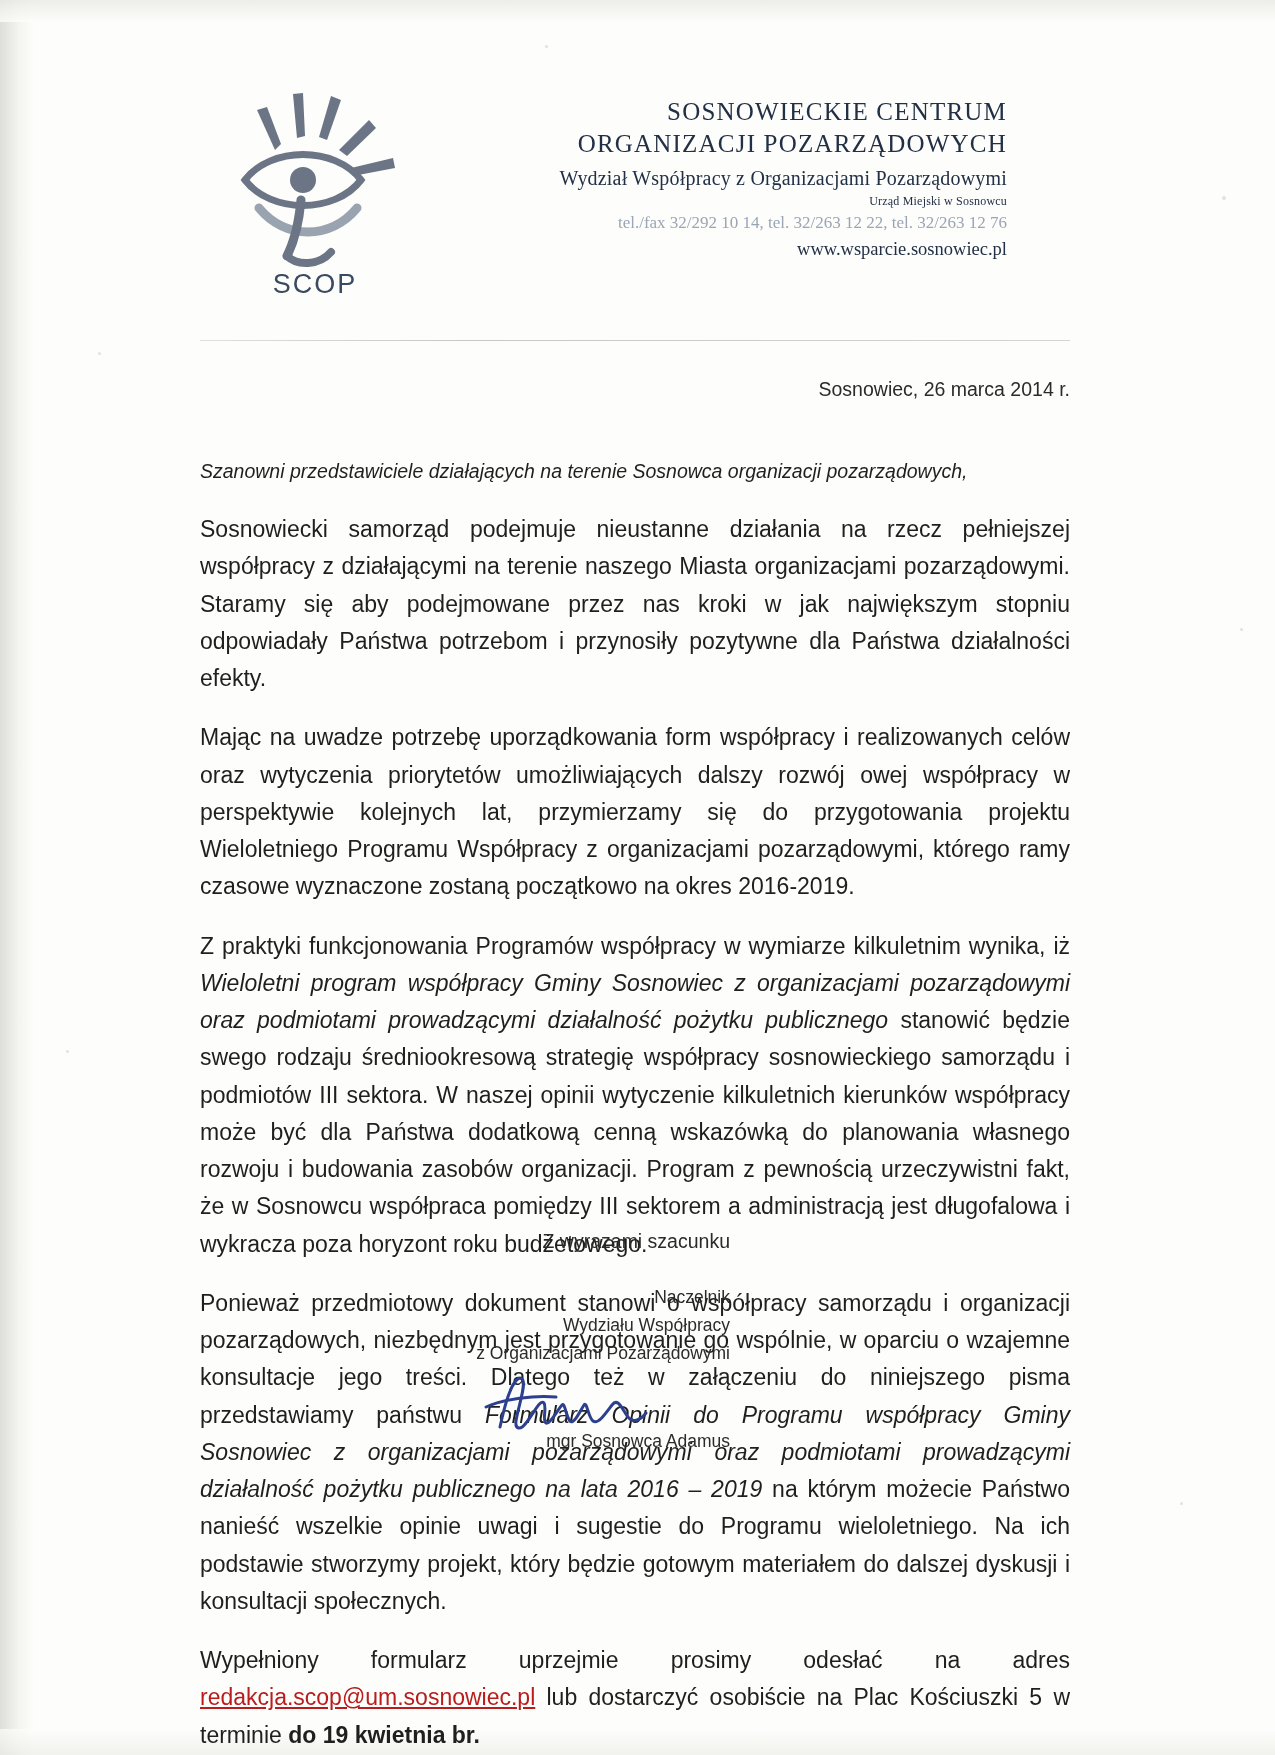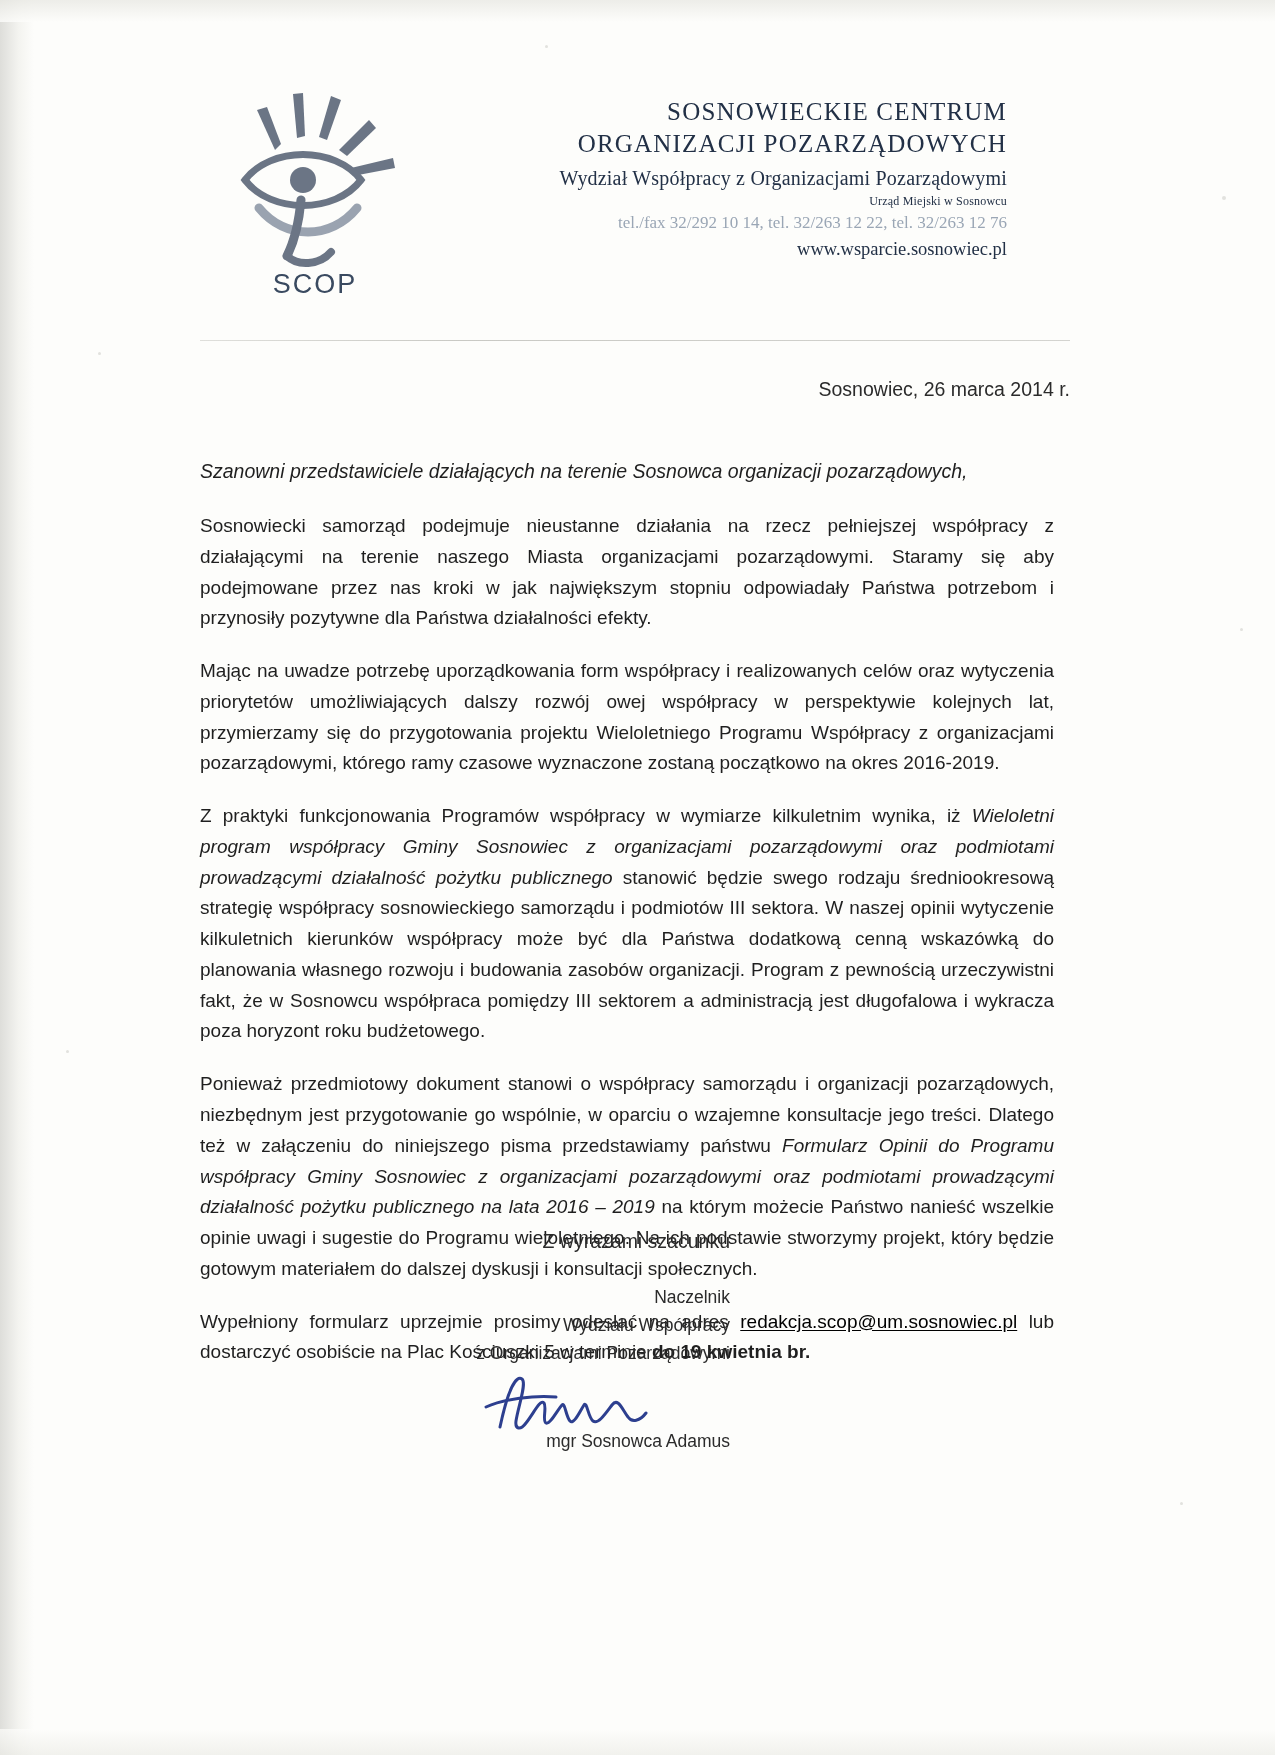--- a/index.html
+++ b/index.html
@@ -144,31 +144,31 @@
   }
 
   .salutation {
     font-style: italic;
     font-size: 19.5px;
     margin-bottom: 28px;
     color: #1f1f1f;
   }
 
   p.para {
-    font-size: 19px;
+    font-size: 23px;
     line-height: 1.62;
     text-align: justify;
-    margin: 0 16px 22px 0;
+    margin: 0 0 22px 0;
     color: #1f1f1f;
   }
 
   .it { font-style: italic; }
   .bold { font-weight: bold; }
   .link {
-    color: #000000;
+    color: #b91c1c;
     text-decoration: underline;
     text-underline-offset: 2px;
   }
 
   
   .sig {
     position: absolute;
     left: 0;
     right: 205px;
     top: 1230px;

